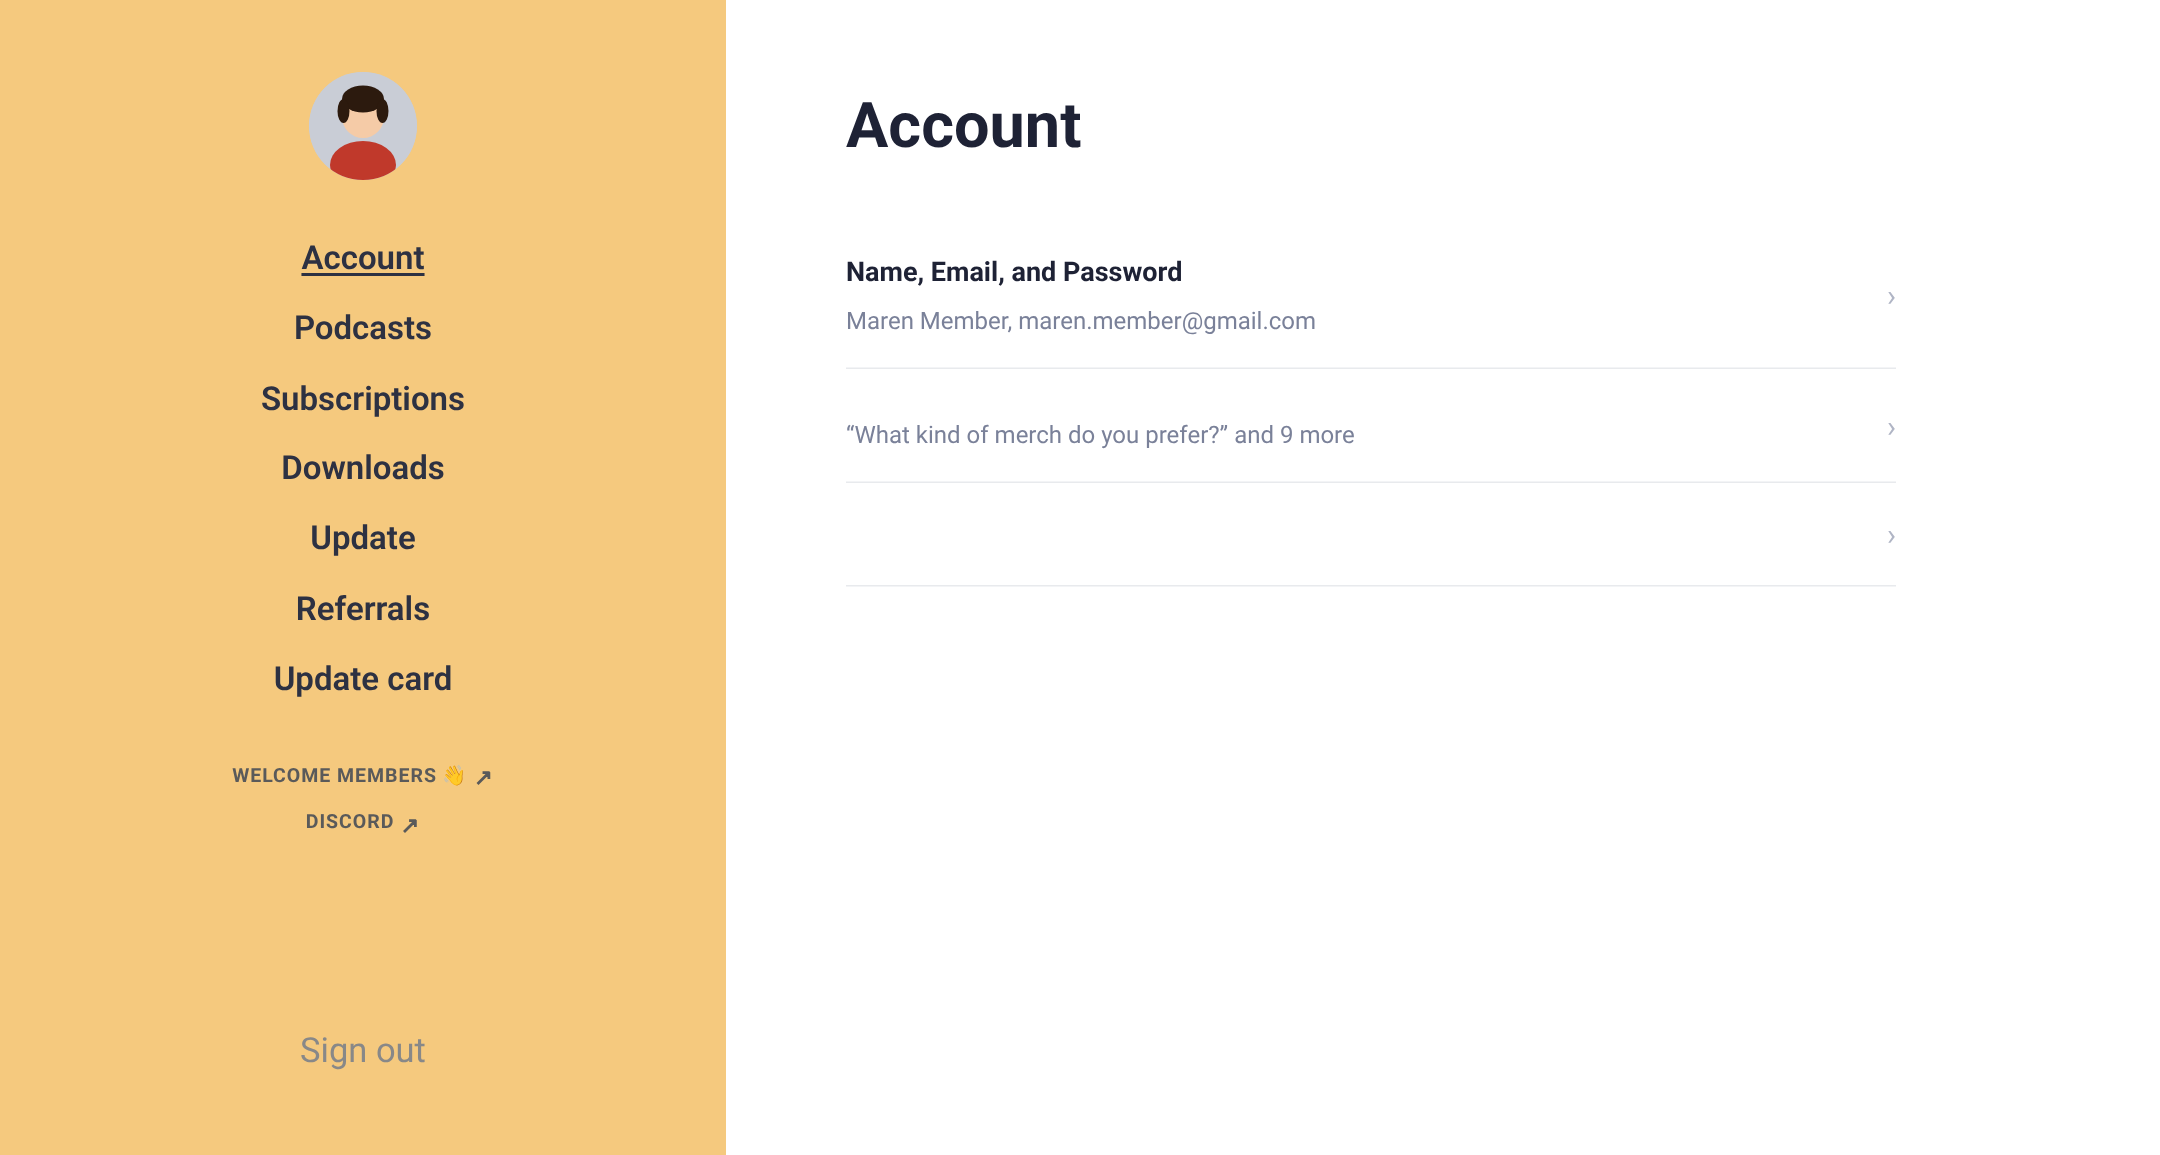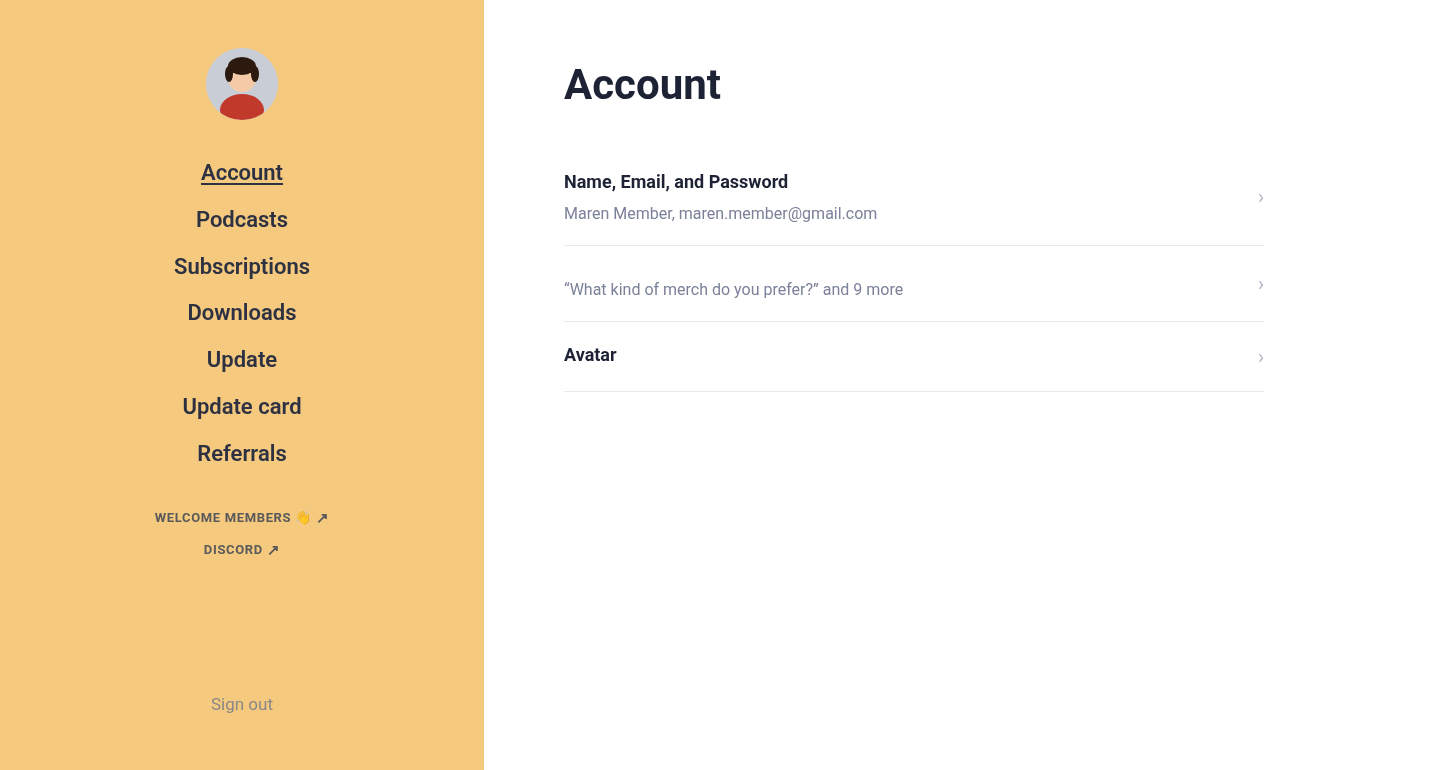--- a/index.html
+++ b/index.html
@@ -71,34 +71,34 @@
     .nav-item-external {
       font-size: 13px;
       font-weight: 700;
       color: #5a5a5a;
       letter-spacing: 0.05em;
       text-transform: uppercase;
       cursor: pointer;
       padding: 5px 16px;
       text-align: center;
       display: flex;
-      align-items: center;
+      align-items: flex-start;
       gap: 4px;
     }
 
     .nav-item-external .ext-icon {
       font-size: 15px;
     }
 
     .nav-spacer {
       flex: 1;
     }
 
     .sign-out {
-      font-size: 17px;
+      font-size: 23px;
       color: #888;
       cursor: pointer;
       padding: 16px;
       margin-bottom: 40px;
     }
 
     
     .main-content {
       flex: 1;
       background-color: #ffffff;
@@ -174,22 +174,22 @@
       <ellipse cx="49" cy="26" rx="4" ry="8" fill="#2c1a0e"></ellipse>
     </svg>
   </div>
 
   <nav class="nav-list">
     <a class="nav-item active">Account</a>
     <a class="nav-item">Podcasts</a>
     <a class="nav-item">Subscriptions</a>
     <a class="nav-item">Downloads</a>
     <a class="nav-item">Update</a>
+    <a class="nav-item">Referrals</a>
     <a class="nav-item">Update card</a>
-    <a class="nav-item">Referrals</a>
 
     <div style="height: 20px;"></div>
 
     <div class="nav-item-external">
       <span>WELCOME MEMBERS 👋</span>
       <span class="ext-icon">↗</span>
     </div>
 
     <div class="nav-item-external">
       <span>DISCORD</span>
@@ -217,19 +217,18 @@
 
     <div class="section-item">
       <div class="section-text">
         <div class="section-sublabel">“What kind of merch do you prefer?” and 9 more</div>
       </div>
       <span class="chevron-icon">›</span>
     </div>
 
     <div class="section-item">
       <div class="section-text">
-        <div class="section-label">Avatar</div>
       </div>
       <span class="chevron-icon">›</span>
     </div>
 
   </div>
 </main>
 
 </body></html>

